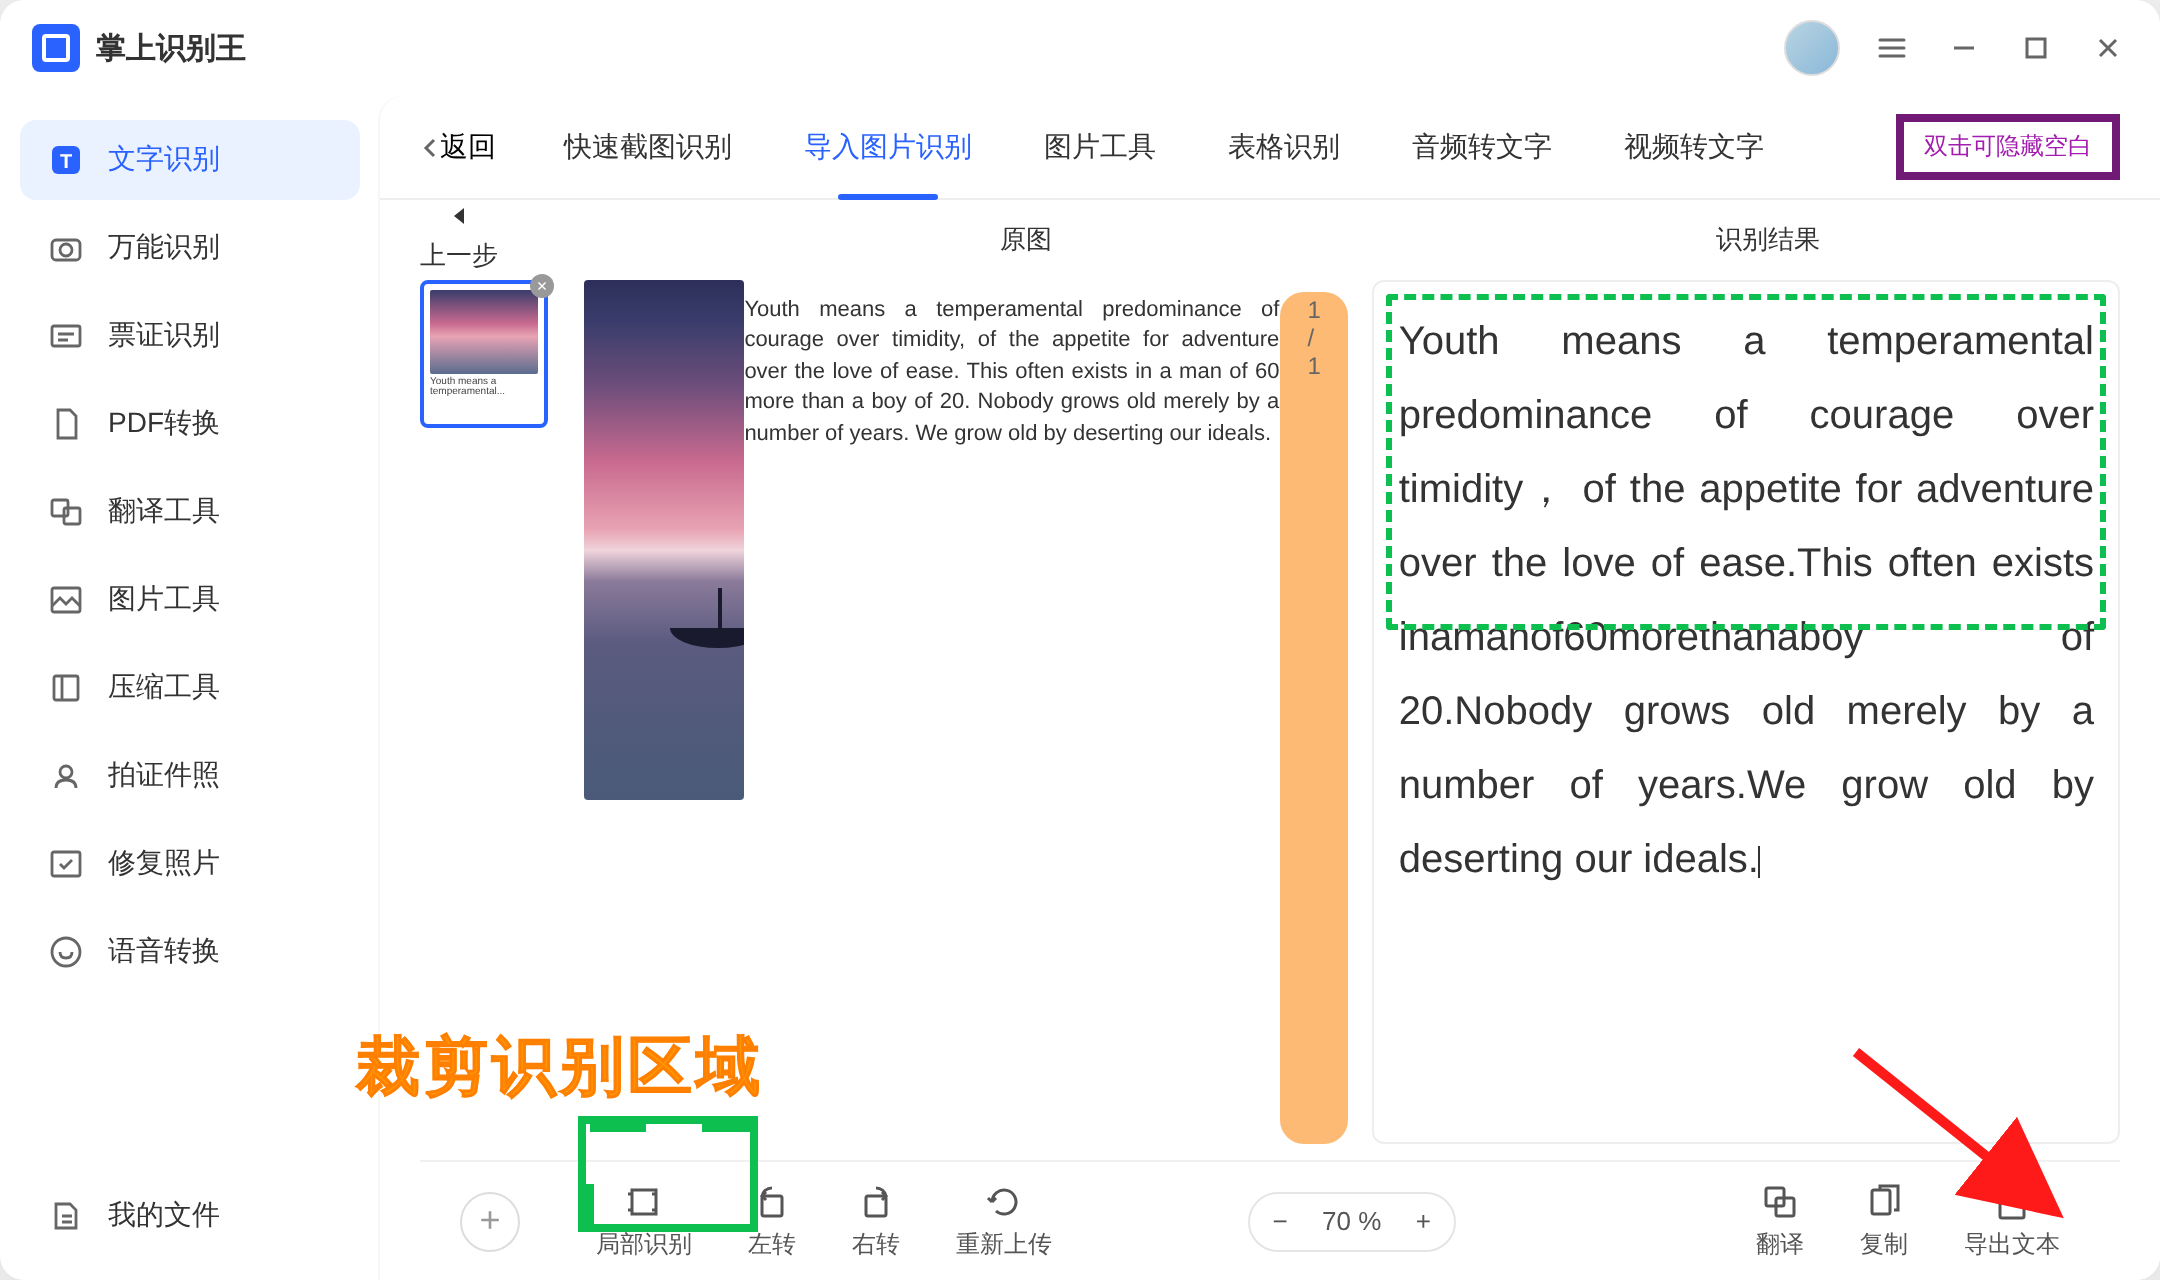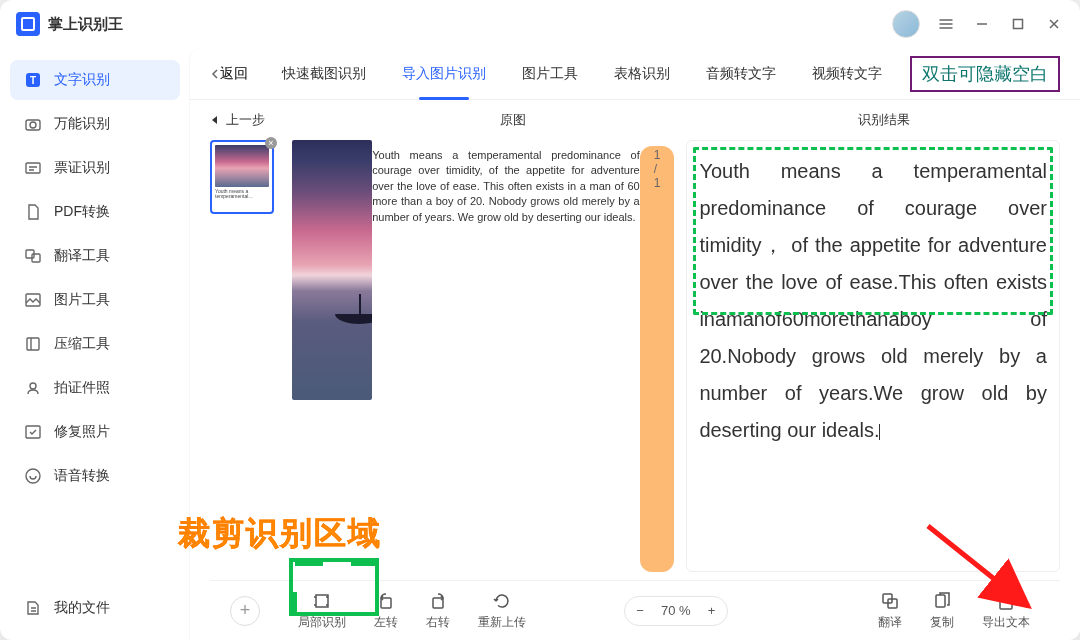--- a/index.html
+++ b/index.html
@@ -17,23 +17,23 @@
 .side-item { height: 40px; display: flex; align-items: center; padding: 0 14px; border-radius: 8px; cursor: pointer; color: #333; font-size: 14px; gap: 12px; }
 .side-item.active { background: #eaf1ff; color: #2962ff; }
 .side-icon { width: 18px; height: 18px; display: flex; align-items: center; justify-content: center; }
 .sidebar-spacer { flex: 1; }
 .main { flex: 1; background: #fff; border-radius: 12px 0 0 0; display: flex; flex-direction: column; min-width: 0; box-shadow: -1px 0 0 rgba(0,0,0,0.03); }
 .tabs { height: 52px; display: flex; align-items: center; padding: 0 20px; border-bottom: 1px solid #eee; gap: 8px; }
 .back-btn { display: flex; align-items: center; gap: 0; color: #000000; font-size: 14px; cursor: pointer; margin-right: 12px; }
 .tab { padding: 0 14px; height: 52px; display: flex; align-items: center; font-size: 14px; color: #333; cursor: pointer; position: relative; }
 .tab.active { color: #2962ff; }
 .tab.active::after { content:""; position:absolute; bottom:0; left:50%; transform:translateX(-50%); width:50px; height:3px; background:#2962ff; border-radius:2px; }
-.hint-box { margin-left: auto; border: 2px solid #701a75; padding: 4px 10px; font-size: 18px; color: #0f766e; }
+.hint-box { margin-left: auto; border: 4px solid #701a75; padding: 4px 10px; font-size: 12px; color: #a21caf; }
 .subheader { height: 40px; display: flex; align-items: center; padding: 0 20px; font-size: 13px; color: #333; }
-.prev-step { display:flex; align-items:center; gap:6px; cursor:pointer; }
+.prev-step { display:flex; align-items:center; gap:6px; cursor:pointer;flex-direction:column; }
 .sub-title { position:absolute;font-family:Liberation Mono, monospace; }
 .content { flex: 1; display: flex; padding: 0 20px 8px 20px; gap: 12px; min-height: 0; }
 .thumb-col { width: 70px; }
 .thumb { width: 64px; height: 74px; border: 2px solid #2962ff; border-radius: 4px; position: relative; padding: 3px; }
 .thumb-img { width: 100%; height: 42px; background: linear-gradient(180deg,#3a3d6b 0%,#c96a8f 40%,#e8a3b3 55%,#5a6b8f 100%); border-radius: 1px; }
 .thumb-caption { font-size: 5px; line-height:1; color:#444; margin-top:2px; }
 .thumb-close { position:absolute; top:-5px; right:-5px; width:12px; height:12px; background:#999; border-radius:50%; color:#fff; font-size:9px; display:flex; align-items:center; justify-content:center; }
 .preview-col { flex: 1.1; display: flex; min-width:0; }
 .preview-img { width: 100%; height: 260px; background: linear-gradient(180deg,#2d2f5a 0%,#3a3d6b 8%,#6b4d7a 20%,#c96a8f 35%,#e8a3b3 48%,#f0d4dc 52%,#8a7a9a 58%,#5a5b7f 70%,#4a5a78 100%); border-radius: 2px; position: relative; overflow:hidden; }
 .boat { position:absolute; bottom:68px; left:54%; width:48px; height:18px; }

